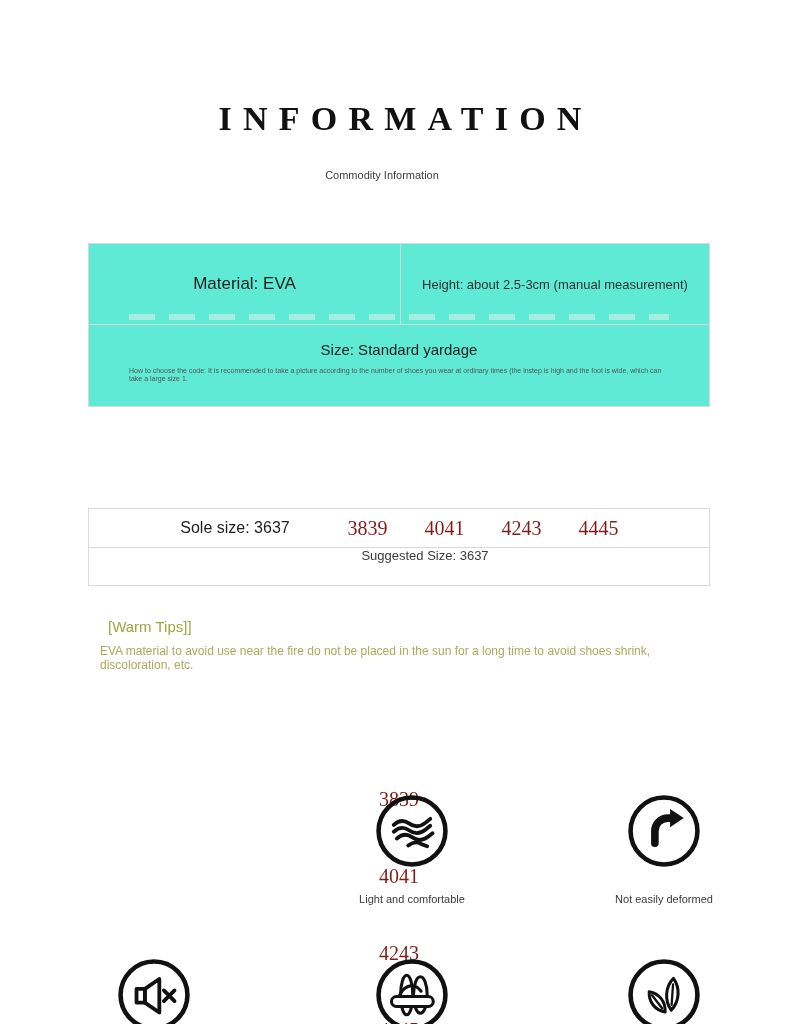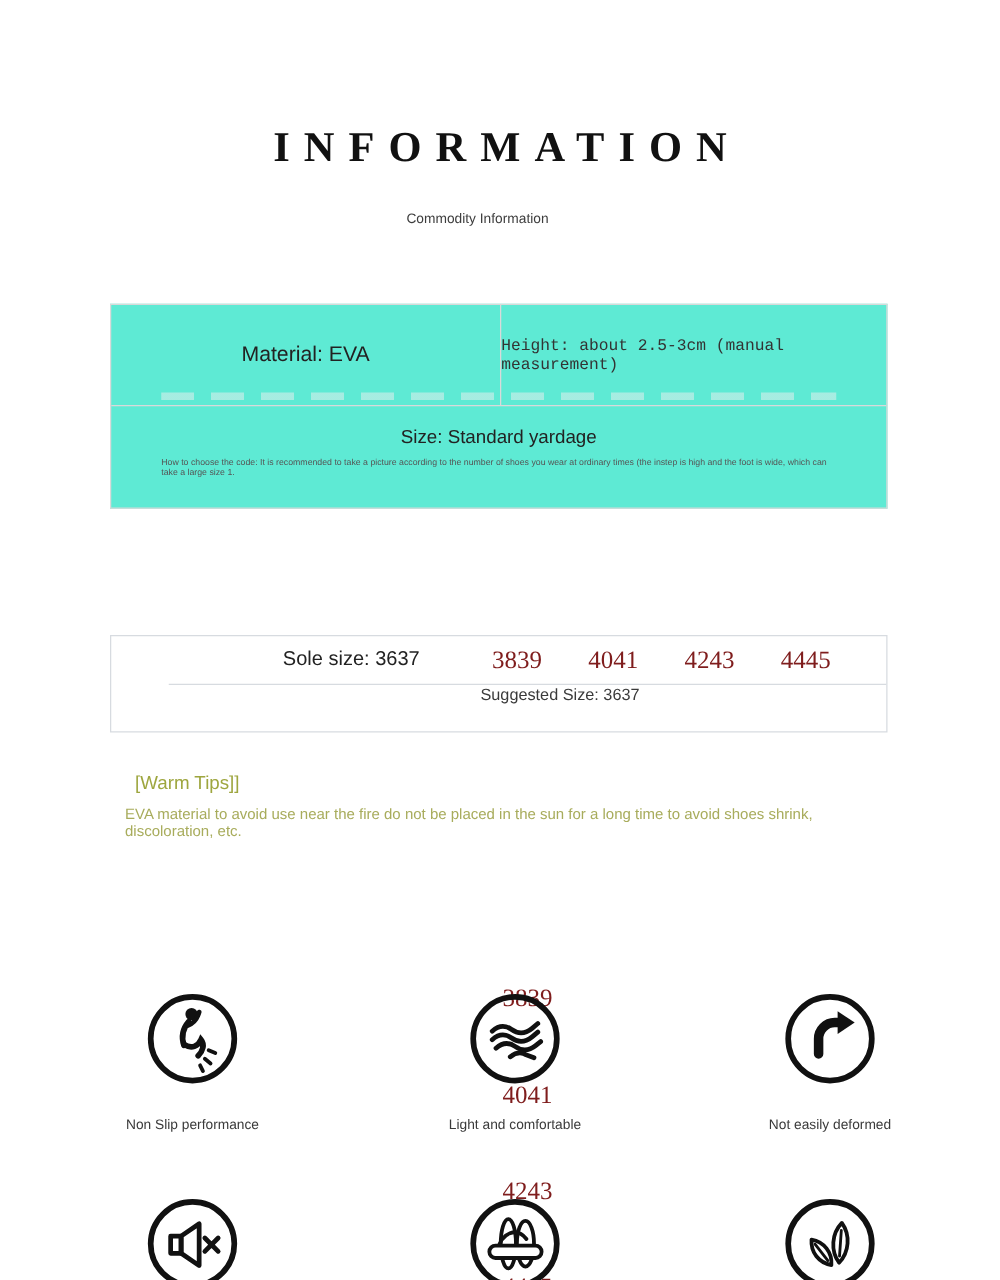--- a/index.html
+++ b/index.html
@@ -10,29 +10,29 @@
            font-family:"Liberation Serif", serif; font-weight:bold; font-size:34px;
            letter-spacing:0.33em; padding-left:0.33em; color:#111; }
   .subtitle { position:absolute; top:153px; left:0; width:764px; text-align:center;
               font-size:11px; color:#3d3d3d; }
 
   
   .spec-table { position:absolute; left:88px; top:227px; width:622px; border:1px solid #d9d9d9; background:#5eead4; }
   .spec-row-top { display:flex; height:81px; border-bottom:1px solid #d9d9d9; }
   .spec-cell-material { flex:0 0 312px; border-right:1px solid #d9d9d9; display:flex; align-items:center; justify-content:center;
                         font-size:17px; color:#222; }
-  .spec-cell-height { flex:1; display:flex; align-items:center; justify-content:center; font-size:13px; color:#333;font-family:Liberation Mono, monospace; }
+  .spec-cell-height { flex:1; display:flex; align-items:center; justify-content:center; font-size:13px; color:#333; }
   .spec-row-bottom { height:81px; }
   .size-heading { text-align:center; padding-top:16px; font-size:15px; color:#222; }
   .size-note { margin-top:9px; padding:0 40px; font-size:7px; line-height:1.2; color:#555; }
   .ghost-line { position:absolute; left:40px; top:70px; width:540px; height:6px; opacity:.5;
     background:repeating-linear-gradient(90deg,#efefef 0 26px, transparent 26px 40px); }
 
   
-  .size-table { position:absolute; left:88px; top:492px; width:622px; border:1px solid #d7dbe0; background:#fff;padding-left:46px; }
+  .size-table { position:absolute; left:88px; top:492px; width:622px; border:1px solid #d7dbe0; background:#fff; }
   .size-row { display:flex; align-items:center; height:38px; }
   .size-row + .size-row { border-top:1px solid #d7dbe0;flex-direction:column; }
   .size-label { flex:0 0 240px; padding-left:52px; text-align:center; color:#222; }
   .size-row-1 .size-label { font-size:16px; }
   .size-row-2 .size-label { font-size:13px; color:#3a3a3a; }
   .size-num { flex:0 0 77px; text-align:center; font-family:"Liberation Serif", serif; font-size:20px; color:#7f1d1d; }
 
   
   .warm-heading { position:absolute; left:108px; top:602px; font-size:15px; }
   .warm-body { position:absolute; left:100px; top:628px; width:620px; font-size:12px; }
@@ -76,35 +76,20 @@
       <div class="size-num">3839</div>
       <div class="size-num">4041</div>
       <div class="size-num">4243</div>
       <div class="size-num">4445</div>
     </div>
   </div>
 
   <div class="warm-heading" style="color: rgb(158, 166, 63);">[Warm Tips]]</div>
   <div class="warm-body" style="color: rgb(168, 172, 92);">EVA material to avoid use near the fire do not be placed in the sun for a long time to avoid shoes shrink, discoloration, etc.</div>
 
-  <div class="feature" style="left:54px; top:777px;">
-    <span class="circle-icon">
-      <svg width="76" height="76" viewBox="0 0 100 100" fill="none" stroke="#111" stroke-linecap="round">
-        <circle cx="50" cy="50" r="44" stroke-width="6"></circle>
-        <circle cx="49" cy="24" r="6.5" fill="#111" stroke="none"></circle>
-        <path d="M46,32 C40,39 38,48 41,57" stroke-width="6"></path>
-        <path d="M45,36 C51,34 55,29 57,22" stroke-width="5"></path>
-        <path d="M41,56 C49,61 56,58 59,51 C63,56 61,63 56,68" stroke-width="6"></path>
-        <path d="M63,71 L69,76" stroke-width="4"></path>
-        <path d="M67,62 L74,65" stroke-width="4"></path>
-        <path d="M58,78 L61,84" stroke-width="4"></path>
-      </svg>
-    </span>
-    <div class="feature-label">Non Slip performance</div>
-  </div>
 
   <div class="feature" style="left:312px; top:777px;">
     <span class="circle-icon">
       <svg width="76" height="76" viewBox="0 0 100 100" fill="none" stroke="#111" stroke-linecap="round">
         <circle cx="50" cy="50" r="44" stroke-width="6"></circle>
         <path d="M26,42 q10,-9 20,-2 q11,8 22,-1 l6,-5" stroke-width="5"></path>
         <path d="M26,51 q10,-9 20,-2 q11,8 22,-1 l6,-5" stroke-width="5"></path>
         <path d="M30,60 q10,-9 20,-2 q11,8 22,-1 l5,-4" stroke-width="5"></path>
         <path d="M45,69 q9,-7 17,-2 l8,3" stroke-width="5"></path>
       </svg>

